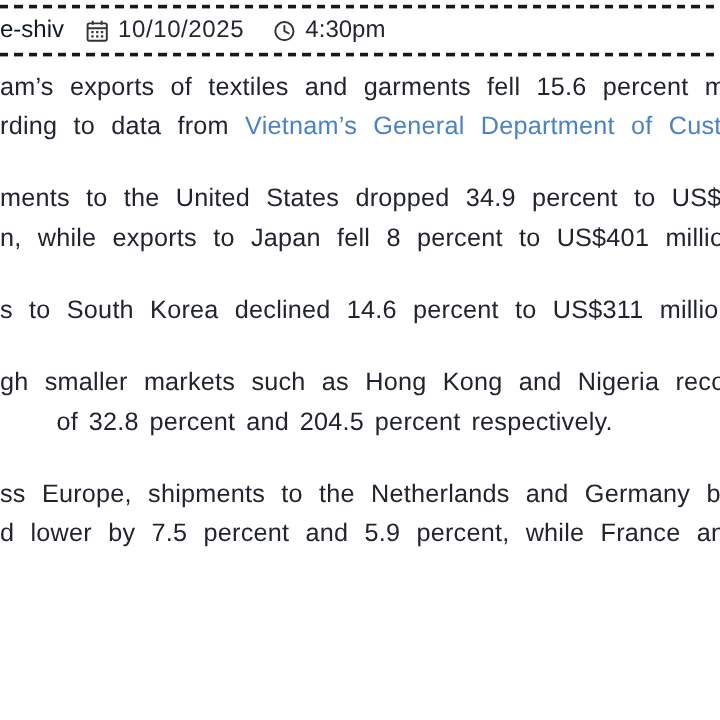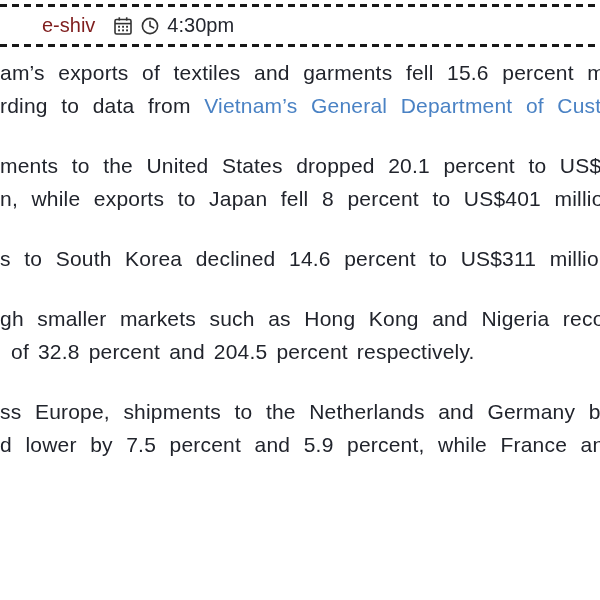--- a/index.html
+++ b/index.html
@@ -18,25 +18,24 @@
   }
   .dash-top { margin-top: 4px; }
   .meta-row {
     height: 37px;
     display: flex;
     align-items: center;
     font-size: 20px;
     white-space: nowrap;
   }
   .author {
-    color: #7f1d1d;
+    color: #0f172a;
     text-decoration: none;
     margin-right: 18px;
     cursor: pointer;
-    margin-left: 42px;
   }
   .meta-icon {
     display: inline-flex;
     width: 20px;
     height: 20px;
     margin-right: 7px;
     color: #333333;
   }
   .meta-icon svg { width: 20px; height: 20px; }
   .meta-date { color: #23262e; margin-right: 24px; letter-spacing: 0.5px; }
@@ -54,21 +53,21 @@
     letter-spacing: 0.2px;
   }
   .wide { word-spacing: 7.5px; }
   .tail { word-spacing: 3px; }
   .body-link {
     color: #4a82c4;
     text-decoration: none;
     cursor: pointer;
     text-align: center;
   }
-  .indent { padding-left: 11px; }
+  .indent { padding-left: 11px; margin-left: 36px; }
 </style>
 </head>
 <body>
 
 <div class="page">
 
   <div class="dash dash-top"></div>
 
   <div class="meta-row">
     <a class="author">e-shiv</a>
@@ -81,41 +80,42 @@
         <g stroke="none" fill="currentColor">
           <rect x="5.1" y="9.8" width="1.9" height="1.9"></rect>
           <rect x="9.1" y="9.8" width="1.9" height="1.9"></rect>
           <rect x="13.1" y="9.8" width="1.9" height="1.9"></rect>
           <rect x="5.1" y="13.4" width="1.9" height="1.9"></rect>
           <rect x="9.1" y="13.4" width="1.9" height="1.9"></rect>
           <rect x="13.1" y="13.4" width="1.9" height="1.9"></rect>
         </g>
       </svg>
     </span>
+    <span class="meta-date">10/10/2025</span>
     <span class="meta-icon">
       <svg viewBox="0 0 20 20" fill="none" stroke="currentColor" stroke-width="1.6">
         <circle cx="10" cy="10" r="7.6"></circle>
         <path d="M10 5.6 L10 10 L13.6 11.8" stroke-linecap="round"></path>
       </svg>
     </span>
     <span class="meta-time">4:30</span>
     <span class="meta-ampm">pm</span>
   </div>
 
   <div class="dash"></div>
 
   <div class="article">
 
     <div class="para">
       <div class="line wide">am’s exports of textiles and garments fell 15.6 percent mo</div>
       <div class="line wide"><span>rding to data from </span><a class="body-link">Vietnam’s General Department of Cust</a></div>
     </div>
 
     <div class="para">
-      <div class="line wide">ments to the United States dropped 20.1 percent to US$</div>
+      <div class="line wide">ments to the United States dropped 34.9 percent to US$</div>
       <div class="line wide">n, while exports to Japan fell 8 percent to US$401 million</div>
     </div>
 
     <div class="para">
       <div class="line wide">s to South Korea declined 14.6 percent to US$311 million</div>
     </div>
 
     <div class="para">
       <div class="line wide">gh smaller markets such as Hong Kong and Nigeria recor</div>
       <div class="line tail indent">of 32.8 percent and 204.5 percent respectively.</div>

